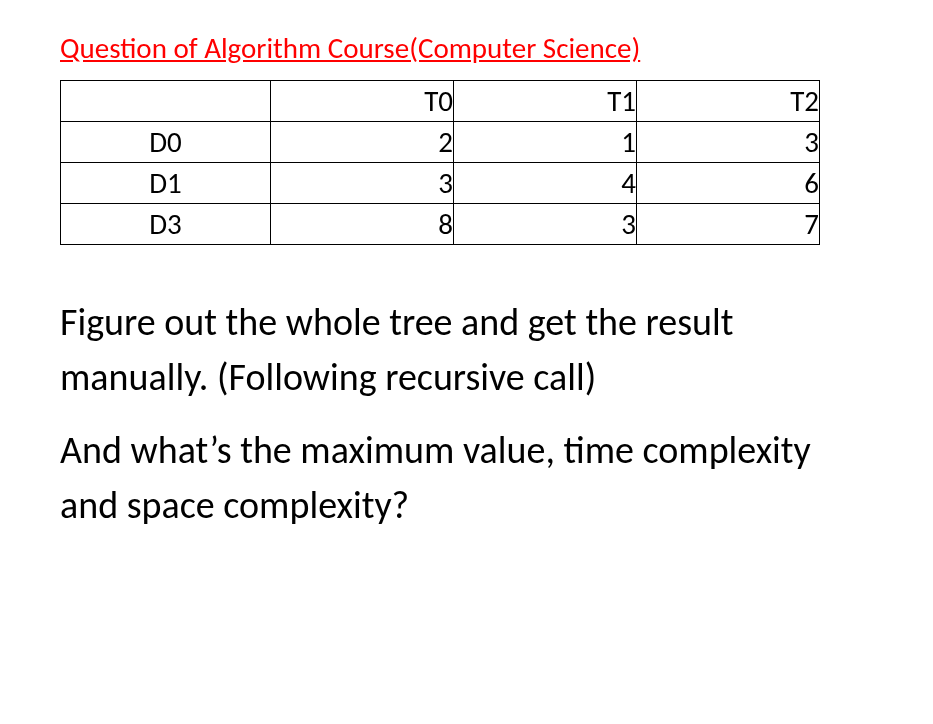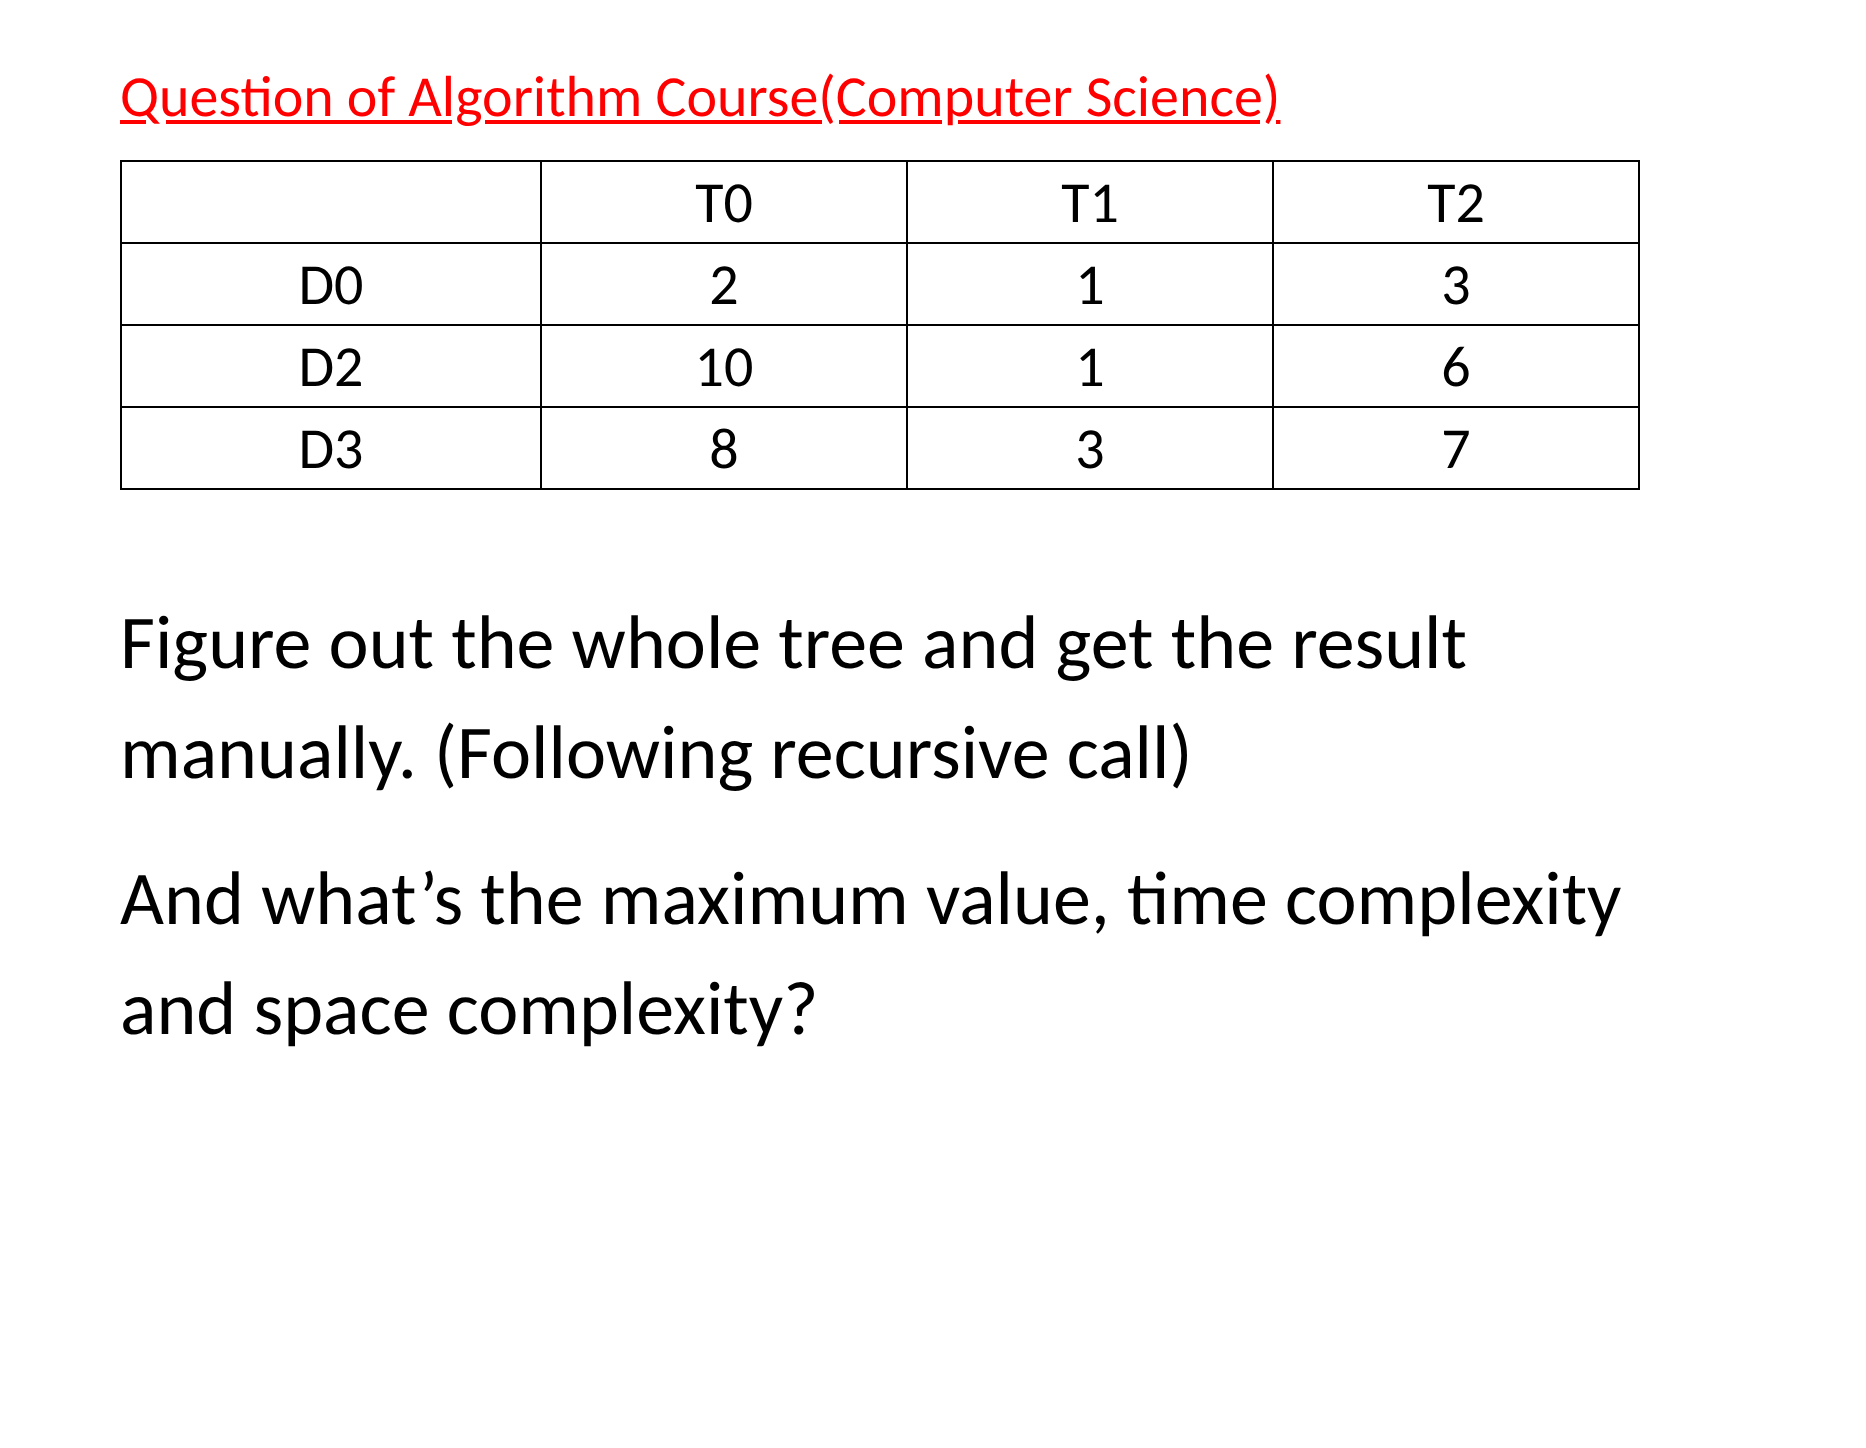--- a/index.html
+++ b/index.html
@@ -30,20 +30,21 @@
       text-align: center;
       font-size: 29px;
       padding: 2px 0;
       height: 40px;
     }
     td.row-label {
       width: 210px;
     }
     td.col-t {
       width: 183px;
+      text-align: right;
     }
     .body-text {
       font-size: 38px;
       color: #000000;
       line-height: 1.45;
       margin-bottom: 18px;
     }
   </style>
 </head>
 <body>
@@ -58,23 +59,23 @@
     <td class="col-t">T1</td>
     <td class="col-t">T2</td>
   </tr>
   <tr>
     <td class="row-label">D0</td>
     <td class="col-t">2</td>
     <td class="col-t">1</td>
     <td class="col-t">3</td>
   </tr>
   <tr>
-    <td class="row-label">D2</td>
-    <td class="col-t">10</td>
-    <td class="col-t">1</td>
+    <td class="row-label">D1</td>
+    <td class="col-t">3</td>
+    <td class="col-t">4</td>
     <td class="col-t">6</td>
   </tr>
   <tr>
     <td class="row-label">D3</td>
     <td class="col-t">8</td>
     <td class="col-t">3</td>
     <td class="col-t">7</td>
   </tr>
 </tbody>
   </table>

